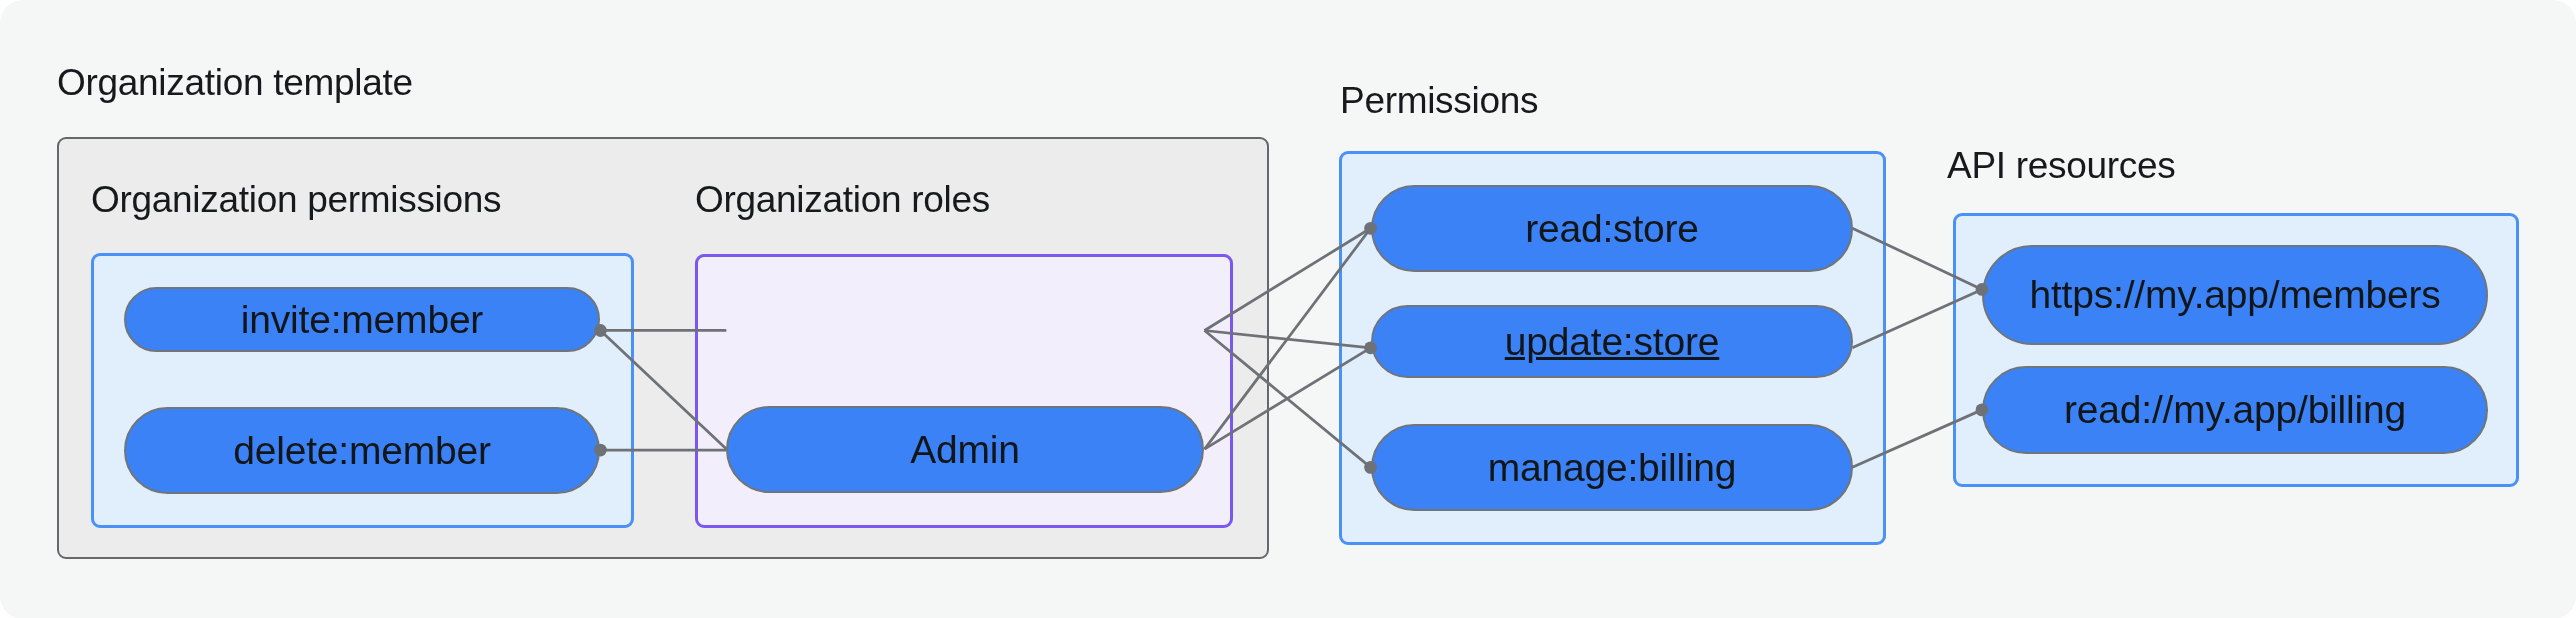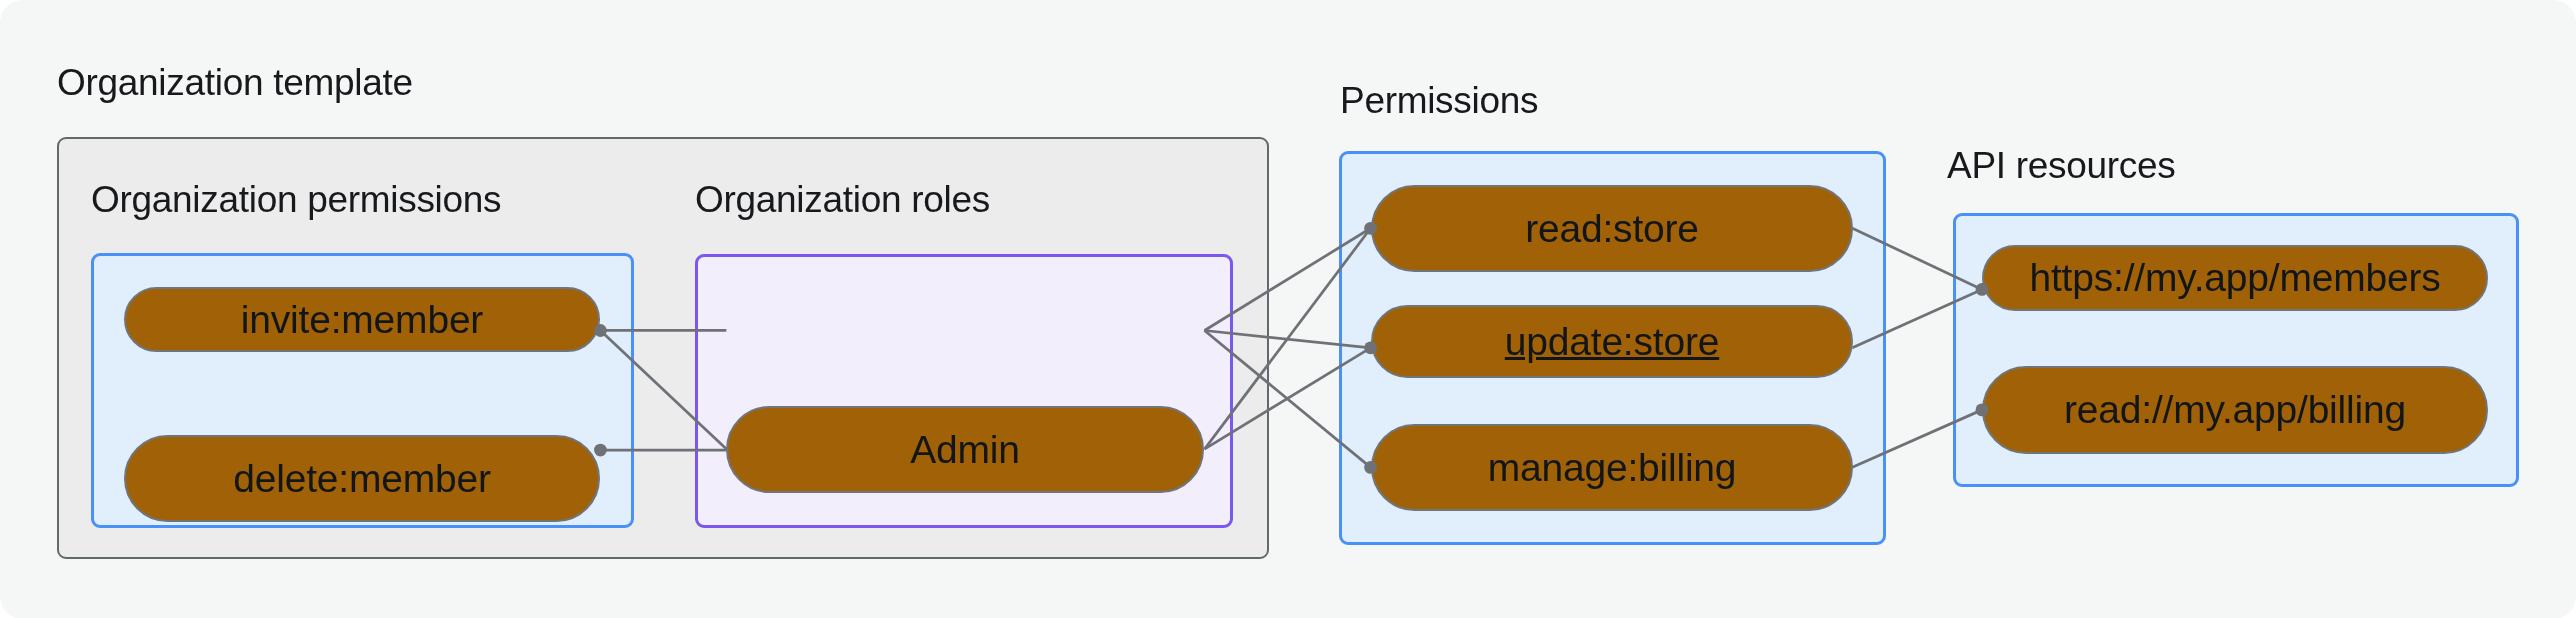--- a/index.html
+++ b/index.html
@@ -17,21 +17,21 @@
     line-height:42px;
     color:#17191c;
     letter-spacing:-0.3px;
     white-space:nowrap;
   }
   .group-box{border-radius:9px;}
   .gray-box{background:#ececed;border:2.7px solid #62686b;}
   .blue-box{background:#e1eefc;border:3.7px solid #4a91f7;}
   .purple-box{background:#f3eefb;border:3.7px solid #7a58f0;}
   .pill{
-    background:#a16207;
+    background:#3b82f6;
     border:2.7px solid #70757a;
     border-radius:912px;
     display:flex;align-items:center;justify-content:center;
     font-size:39px;
     color:#131619;
     letter-spacing:-0.2px;
     white-space:nowrap;
   }
   #edge-layer{position:absolute;left:0;top:0;width:2576px;height:619px;pointer-events:none;}
 </style>
@@ -40,35 +40,35 @@
 
 <div id="canvas">
 
   <div class="abs section-label" style="left:57px;top:62px;">Organization template</div>
 
   <div class="abs group-box gray-box" style="left:57px;top:137px;width:1212px;height:422px;"></div>
 
   <div class="abs section-label" style="left:91px;top:179px;">Organization permissions</div>
   <div class="abs group-box blue-box" style="left:91px;top:253px;width:543px;height:275px;"></div>
   <div class="abs pill" style="left:124px;top:287px;width:476px;height:65px;">invite:member</div>
-  <div class="abs pill" style="left:124px;top:407px;width:476px;height:87px;margin-top:28px;">delete:member</div>
+  <div class="abs pill" style="left:124px;top:407px;width:476px;height:87px;">delete:member</div>
 
   <div class="abs section-label" style="left:695px;top:179px;">Organization roles</div>
   <div class="abs group-box purple-box" style="left:695px;top:254px;width:538px;height:274px;"></div>
   <div class="abs pill" style="left:726px;top:406px;width:478px;height:87px;">Admin</div>
 
   <div class="abs section-label" style="left:1340px;top:80px;">Permissions</div>
   <div class="abs group-box blue-box" style="left:1339px;top:151px;width:547px;height:394px;"></div>
   <div class="abs pill" style="left:1371px;top:185px;width:482px;height:87px;">read:store</div>
   <div class="abs pill" style="left:1371px;top:305px;width:482px;height:73px;text-decoration:underline;">update:store</div>
   <div class="abs pill" style="left:1371px;top:424px;width:482px;height:87px;">manage:billing</div>
 
   <div class="abs section-label" style="left:1947px;top:145px;">API resources</div>
   <div class="abs group-box blue-box" style="left:1953px;top:213px;width:566px;height:274px;"></div>
-  <div class="abs pill" style="left:1982px;top:245px;width:506px;height:66px;">https://my.app/members</div>
+  <div class="abs pill" style="left:1982px;top:245px;width:506px;height:100px;">https://my.app/members</div>
   <div class="abs pill" style="left:1982px;top:366px;width:506px;height:88px;">read://my.app/billing</div>
 
   <svg id="edge-layer" viewBox="0 0 2823 678">
       <line x1="658" y1="362" x2="796" y2="362" stroke="#6e7276" stroke-width="3"></line>
       <line x1="658" y1="362" x2="796" y2="492" stroke="#6e7276" stroke-width="3"></line>
       <line x1="658" y1="493" x2="796" y2="493" stroke="#6e7276" stroke-width="3"></line>
       <line x1="1320" y1="362" x2="1502" y2="250" stroke="#6e7276" stroke-width="3"></line>
       <line x1="1320" y1="362" x2="1502" y2="381" stroke="#6e7276" stroke-width="3"></line>
       <line x1="1320" y1="362" x2="1502" y2="512" stroke="#6e7276" stroke-width="3"></line>
       <line x1="1320" y1="492" x2="1502" y2="250" stroke="#6e7276" stroke-width="3"></line>

